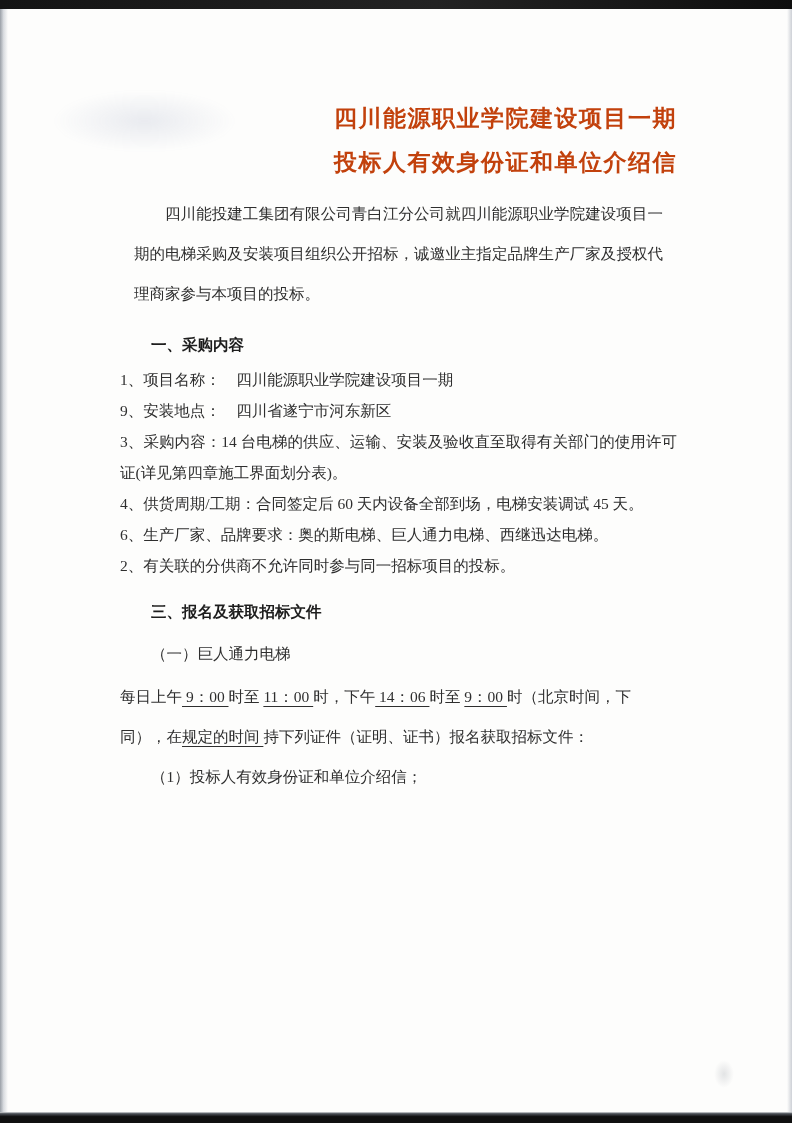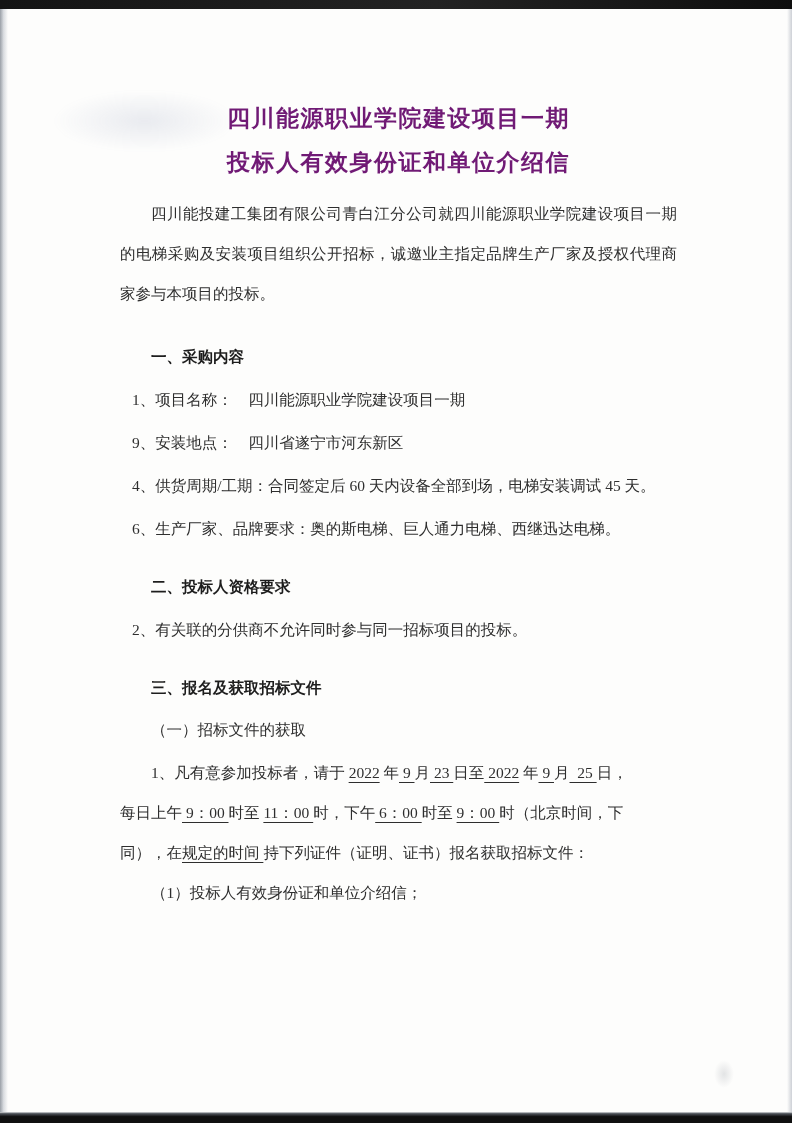--- a/index.html
+++ b/index.html
@@ -37,38 +37,38 @@
   }
   .speck {
     position: absolute; left: 714px; top: 1060px; width: 20px; height: 28px;
     background: radial-gradient(rgba(120,126,136,.20), rgba(120,126,136,0) 70%);
   }
 
   
   .content { position: absolute; left: 120px; top: 0; width: 557px; }
 
   .title {
-    font-size: 23px; font-weight: bold; text-align: center;
-    letter-spacing: 1.5px; color: #701a75; line-height: 30px;
+    font-size: 23px; font-weight: bold; text-align: right;
+    letter-spacing: 1.5px; color: #c2410c; line-height: 30px;
   }
   .title-1 { margin: 104px 0 0; }
   .title-2 { margin: 14px 0 0; }
 
   .intro {
-    margin: 16px 0 0; font-size: 15.5px; line-height: 40px;
+    margin: 16px 14px 0; font-size: 15.5px; line-height: 40px;
     text-indent: 2em; text-align: justify;
   }
 
   .h2 {
     font-size: 15.5px; font-weight: bold; color: #1d1d1d;
-    text-indent: 2em; line-height: 30px; margin: 28px 0 4px;
+    text-indent: 2em; line-height: 30px; margin: 16px 0 4px;
   }
 
   .list p {
-    margin: 12px; font-size: 15.5px; line-height: 31px; text-align: justify;
+    margin: 0; font-size: 15.5px; line-height: 31px; text-align: justify;
   }
 
   .sub {
     margin: 12px 0 0; font-size: 15.5px; line-height: 30px; text-indent: 2em;
   }
 
   .dated { margin: 8px 0 0; font-size: 15.5px; }
   .dated .line { line-height: 40px; white-space: pre-wrap; }
   .dated .indent { text-indent: 2em; }
 
@@ -90,33 +90,32 @@
 
     <div class="title title-1">四川能源职业学院建设项目一期</div>
     <div class="title title-2">投标人有效身份证和单位介绍信</div>
 
     <p class="intro">四川能投建工集团有限公司青白江分公司就四川能源职业学院建设项目一期的电梯采购及安装项目组织公开招标，诚邀业主指定品牌生产厂家及授权代理商家参与本项目的投标。</p>
 
     <div class="h2">一、采购内容</div>
     <div class="list">
       <p>1、项目名称：　四川能源职业学院建设项目一期</p>
       <p>9、安装地点：　四川省遂宁市河东新区</p>
+      <p>3、采购内容：14 台电梯的供应、运输、安装及验收直至取得有关部门的使用许可证(详见第四章施工界面划分表)。</p>
       <p>4、供货周期/工期：合同签定后 60 天内设备全部到场，电梯安装调试 45 天。</p>
       <p>6、生产厂家、品牌要求：奥的斯电梯、巨人通力电梯、西继迅达电梯。</p>
     </div>
 
-    <div class="h2">二、投标人资格要求</div>
     <div class="list">
       <p>2、有关联的分供商不允许同时参与同一招标项目的投标。</p>
     </div>
 
     <div class="h2">三、报名及获取招标文件</div>
-    <div class="sub">（一）招标文件的获取</div>
+    <div class="sub">（一）巨人通力电梯</div>
 
     <div class="dated">
-      <div class="line indent"><span>1、凡有意参加投标者，请于 </span><span class="u">2022</span><span> 年</span><span class="u"> 9 </span><span>月</span><span class="u"> 23 </span><span>日至</span><span class="u"> 2022</span><span> 年</span><span class="u"> 9 </span><span>月</span><span class="u">  25 </span><span>日，</span></div>
-      <div class="line"><span>每日上午</span><span class="u"> 9：00 </span><span>时至 </span><span class="u">11：00 </span><span>时，下午</span><span class="u"> 6：00 </span><span>时至 </span><span class="u">9：00 </span><span>时（北京时间，下</span></div>
+      <div class="line"><span>每日上午</span><span class="u"> 9：00 </span><span>时至 </span><span class="u">11：00 </span><span>时，下午</span><span class="u"> 14：06 </span><span>时至 </span><span class="u">9：00 </span><span>时（北京时间，下</span></div>
       <div class="line"><span>同），在</span><span class="u">规定的时间 </span><span>持下列证件（证明、证书）报名获取招标文件：</span></div>
       <div class="line indent">（1）投标人有效身份证和单位介绍信；</div>
     </div>
 
   </div>
 </div>
 
 </body></html>

